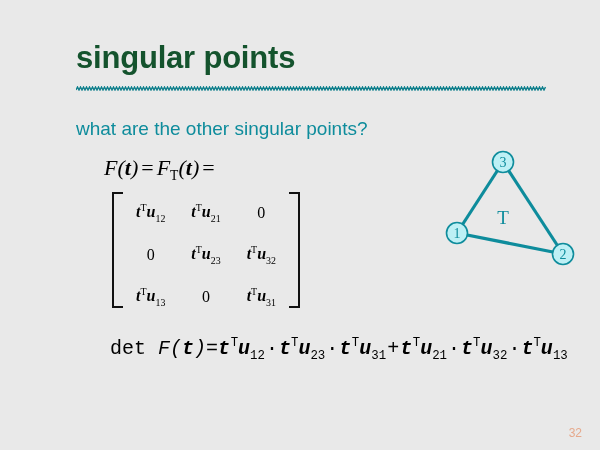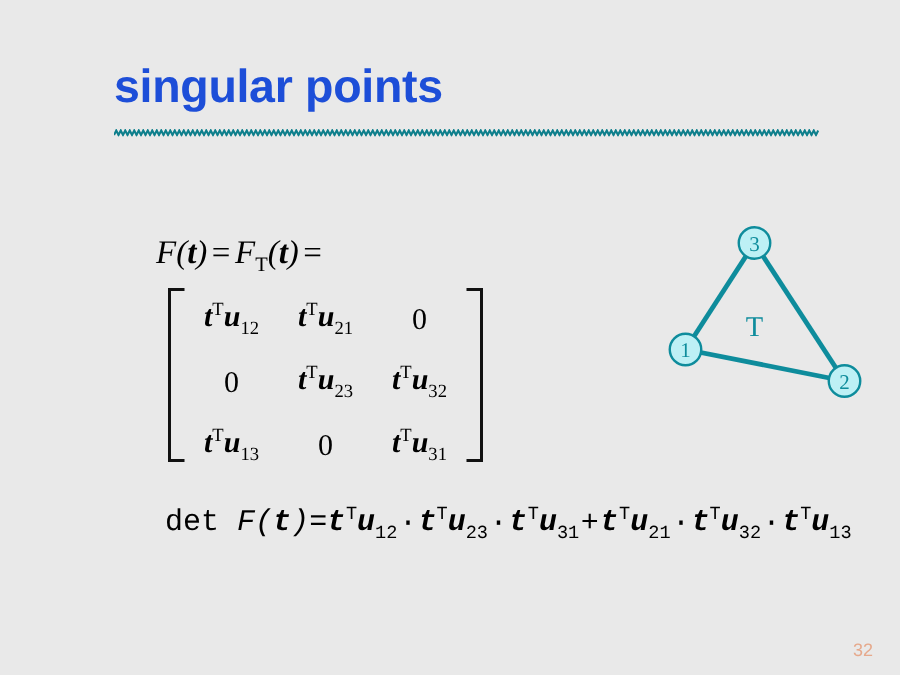--- a/index.html
+++ b/index.html
@@ -99,21 +99,21 @@
     border-bottom: 2px solid #111;
     box-sizing: border-box;
   }
   .brk-l { border-left: 2px solid #111; }
   .brk-r { border-right: 2px solid #111; }
   .matrix {
     border-collapse: collapse;
   }
   .matrix td {
     font-family: "Liberation Serif", serif;
-    font-size: 20px;
+    font-size: 16px;
     color: #000;
     text-align: center;
     vertical-align: middle;
     padding: 3px 13px;
     height: 36px;
     white-space: nowrap;
   }
 
   
   .deteq {
@@ -168,26 +168,27 @@
     font-family: "Liberation Sans", sans-serif;
     font-size: 12px;
     color: #e6a98c;
   }
 </style>
 </head>
 <body style="background: rgb(233, 233, 233);">
 
 <div class="slide">
 
-  <div class="title" style="color: #1d4ed8;">singular points</div>
+  <div class="title" style="color: #14532d;">singular points</div>
 
   <svg class="title-rule" viewBox="0 0 470 5" preserveAspectRatio="none">
     <path d="M0 4 L1.5 1 L3 4 L4.5 1 L6 4 L7.5 1 L9 4 L10.5 1 L12 4 L13.5 1 L15 4 L16.5 1 L18 4 L19.5 1 L21 4 L22.5 1 L24 4 L25.5 1 L27 4 L28.5 1 L30 4 L31.5 1 L33 4 L34.5 1 L36 4 L37.5 1 L39 4 L40.5 1 L42 4 L43.5 1 L45 4 L46.5 1 L48 4 L49.5 1 L51 4 L52.5 1 L54 4 L55.5 1 L57 4 L58.5 1 L60 4 L61.5 1 L63 4 L64.5 1 L66 4 L67.5 1 L69 4 L70.5 1 L72 4 L73.5 1 L75 4 L76.5 1 L78 4 L79.5 1 L81 4 L82.5 1 L84 4 L85.5 1 L87 4 L88.5 1 L90 4 L91.5 1 L93 4 L94.5 1 L96 4 L97.5 1 L99 4 L100.5 1 L102 4 L103.5 1 L105 4 L106.5 1 L108 4 L109.5 1 L111 4 L112.5 1 L114 4 L115.5 1 L117 4 L118.5 1 L120 4 L121.5 1 L123 4 L124.5 1 L126 4 L127.5 1 L129 4 L130.5 1 L132 4 L133.5 1 L135 4 L136.5 1 L138 4 L139.5 1 L141 4 L142.5 1 L144 4 L145.5 1 L147 4 L148.5 1 L150 4 L151.5 1 L153 4 L154.5 1 L156 4 L157.5 1 L159 4 L160.5 1 L162 4 L163.5 1 L165 4 L166.5 1 L168 4 L169.5 1 L171 4 L172.5 1 L174 4 L175.5 1 L177 4 L178.5 1 L180 4 L181.5 1 L183 4 L184.5 1 L186 4 L187.5 1 L189 4 L190.5 1 L192 4 L193.5 1 L195 4 L196.5 1 L198 4 L199.5 1 L201 4 L202.5 1 L204 4 L205.5 1 L207 4 L208.5 1 L210 4 L211.5 1 L213 4 L214.5 1 L216 4 L217.5 1 L219 4 L220.5 1 L222 4 L223.5 1 L225 4 L226.5 1 L228 4 L229.5 1 L231 4 L232.5 1 L234 4 L235.5 1 L237 4 L238.5 1 L240 4 L241.5 1 L243 4 L244.5 1 L246 4 L247.5 1 L249 4 L250.5 1 L252 4 L253.5 1 L255 4 L256.5 1 L258 4 L259.5 1 L261 4 L262.5 1 L264 4 L265.5 1 L267 4 L268.5 1 L270 4 L271.5 1 L273 4 L274.5 1 L276 4 L277.5 1 L279 4 L280.5 1 L282 4 L283.5 1 L285 4 L286.5 1 L288 4 L289.5 1 L291 4 L292.5 1 L294 4 L295.5 1 L297 4 L298.5 1 L300 4 L301.5 1 L303 4 L304.5 1 L306 4 L307.5 1 L309 4 L310.5 1 L312 4 L313.5 1 L315 4 L316.5 1 L318 4 L319.5 1 L321 4 L322.5 1 L324 4 L325.5 1 L327 4 L328.5 1 L330 4 L331.5 1 L333 4 L334.5 1 L336 4 L337.5 1 L339 4 L340.5 1 L342 4 L343.5 1 L345 4 L346.5 1 L348 4 L349.5 1 L351 4 L352.5 1 L354 4 L355.5 1 L357 4 L358.5 1 L360 4 L361.5 1 L363 4 L364.5 1 L366 4 L367.5 1 L369 4 L370.5 1 L372 4 L373.5 1 L375 4 L376.5 1 L378 4 L379.5 1 L381 4 L382.5 1 L384 4 L385.5 1 L387 4 L388.5 1 L390 4 L391.5 1 L393 4 L394.5 1 L396 4 L397.5 1 L399 4 L400.5 1 L402 4 L403.5 1 L405 4 L406.5 1 L408 4 L409.5 1 L411 4 L412.5 1 L414 4 L415.5 1 L417 4 L418.5 1 L420 4 L421.5 1 L423 4 L424.5 1 L426 4 L427.5 1 L429 4 L430.5 1 L432 4 L433.5 1 L435 4 L436.5 1 L438 4 L439.5 1 L441 4 L442.5 1 L444 4 L445.5 1 L447 4 L448.5 1 L450 4 L451.5 1 L453 4 L454.5 1 L456 4 L457.5 1 L459 4 L460.5 1 L462 4 L463.5 1 L465 4 L466.5 1 L468 4 L469.5 1" fill="none" stroke="#0e7f8c" stroke-width="1.4"></path>
   </svg>
 
+  <div class="subtitle" style="color: rgb(14, 140, 156);">what are the other singular points?</div>
 
   <div class="feq math">
     <span class="mi">F</span><span class="mi">(</span><span class="mbi">t</span><span class="mi">)</span><span class="op">=</span><span class="mi">F</span><sub class="sm">T</sub><span class="mi">(</span><span class="mbi">t</span><span class="mi">)</span><span class="op">=</span>
   </div>
 
   <div class="matrix-wrap">
     <div class="brk brk-l"></div>
     <table class="matrix">
       <tbody>
           <tr>

